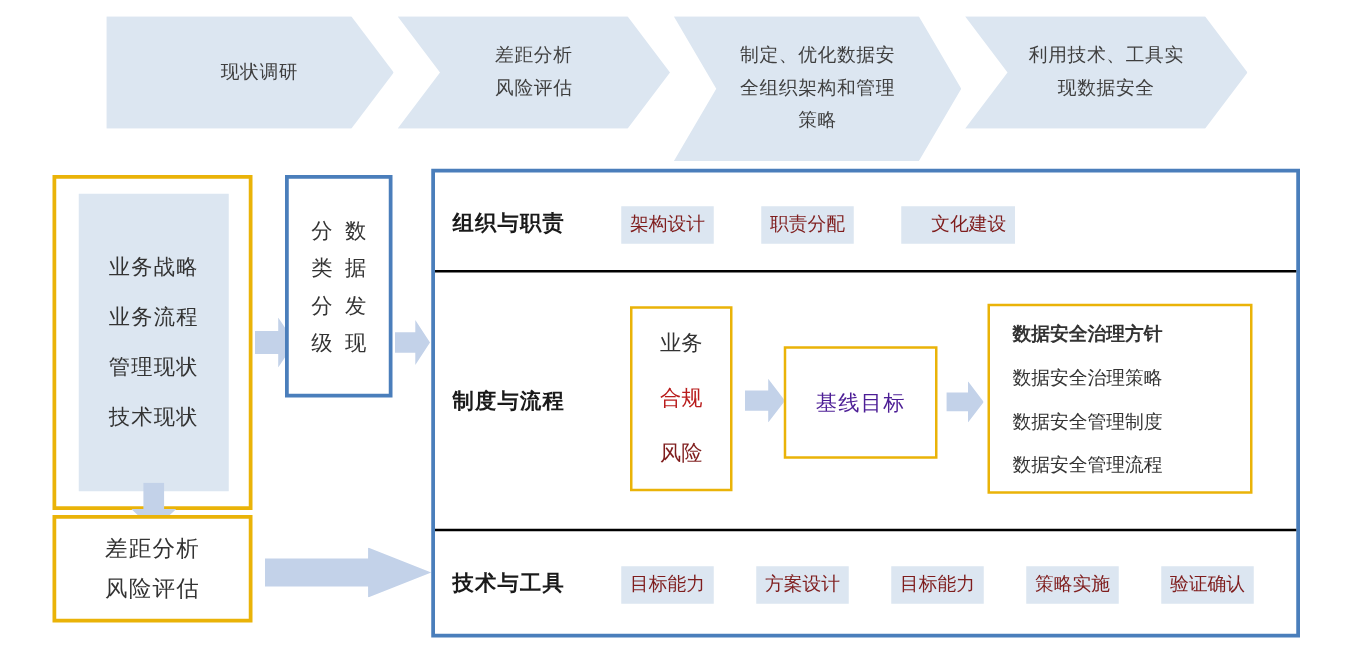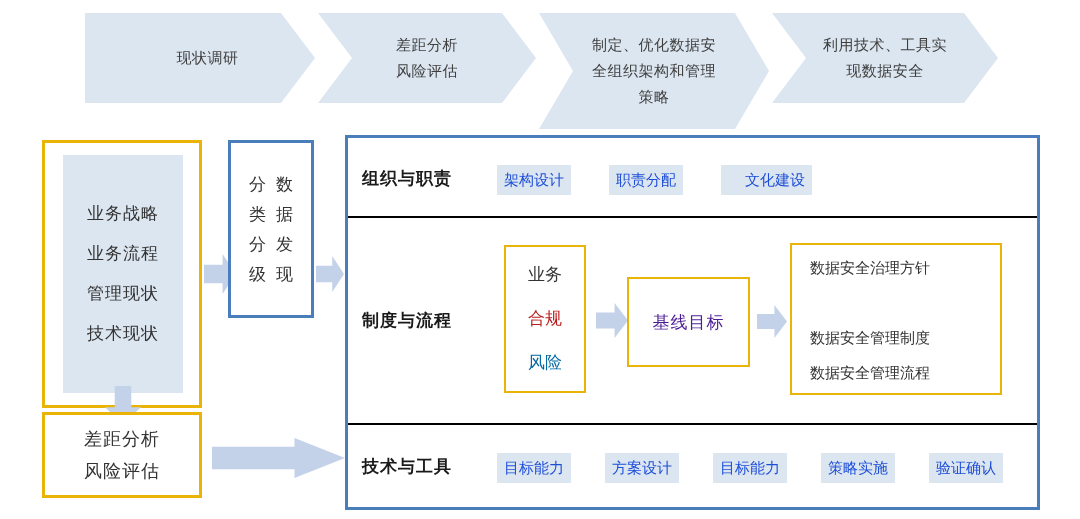--- a/index.html
+++ b/index.html
@@ -112,21 +112,21 @@
     position:absolute;
     font-weight:bold;
     font-size:17px;
     color:#1a1a1a;
     letter-spacing:1px;
     white-space:nowrap;
   }
   .tag{
     position:absolute;
     background:#DCE6F1;
-    color:#1d4ed8;
+    color:#7f1d1d;
     font-size:15px;
     line-height:26px;
     height:26px;
     padding:2px 7px;
     box-sizing:content-box;
     white-space:nowrap;
     text-align:center;
   }
   .policy{
     position:absolute;
@@ -216,34 +216,35 @@
   <div class="tag" style="left:497px;top:165px;">架构设计</div>
   <div class="tag" style="left:609px;top:165px;">职责分配</div>
   <div class="tag" style="left:721px;top:165px;padding-left:24px;">文化建设</div>
 
   <div class="rowlabel" style="left:362px;top:309px;">制度与流程</div>
 
   <div class="bbox thin" style="left:504px;top:245px;width:82px;height:148px;">
     <div>
       <span style="display:block;font-size:17px;line-height:44px;color:#333;">业务</span>
       <span style="display:block;font-size:17px;line-height:44px;color:#b91c1c;">合规</span>
-      <span style="display:block;font-size:17px;line-height:44px;color:#0369a1;">风险</span>
+      <span style="display:block;font-size:17px;line-height:44px;color:#7f1d1d;">风险</span>
     </div>
   </div>
 
   <div class="arrow-r shape" style="left:596px;top:303px;width:32px;height:35px;"></div>
 
   <div class="bbox thin" style="left:627px;top:277px;width:123px;height:90px;">
     <span style="font-size:17px;color:#4c1d95;letter-spacing:1px;">基线目标</span>
   </div>
 
   <div class="arrow-r shape" style="left:757px;top:305px;width:30px;height:33px;"></div>
 
   <div class="bbox thin" style="left:790px;top:243px;width:212px;height:152px;"></div>
-  <div class="policy" style="left:810px;top:252px;">数据安全治理方针</div>
+  <div class="policy" style="left:810px;top:252px;font-weight:bold;">数据安全治理方针</div>
+  <div class="policy" style="left:810px;top:287px;">数据安全治理策略</div>
   <div class="policy" style="left:810px;top:322px;">数据安全管理制度</div>
   <div class="policy" style="left:810px;top:357px;">数据安全管理流程</div>
 
   <div class="rowlabel" style="left:362px;top:455px;">技术与工具</div>
   <div class="tag" style="left:497px;top:453px;">目标能力</div>
   <div class="tag" style="left:605px;top:453px;">方案设计</div>
   <div class="tag" style="left:713px;top:453px;">目标能力</div>
   <div class="tag" style="left:821px;top:453px;">策略实施</div>
   <div class="tag" style="left:929px;top:453px;">验证确认</div>
 

